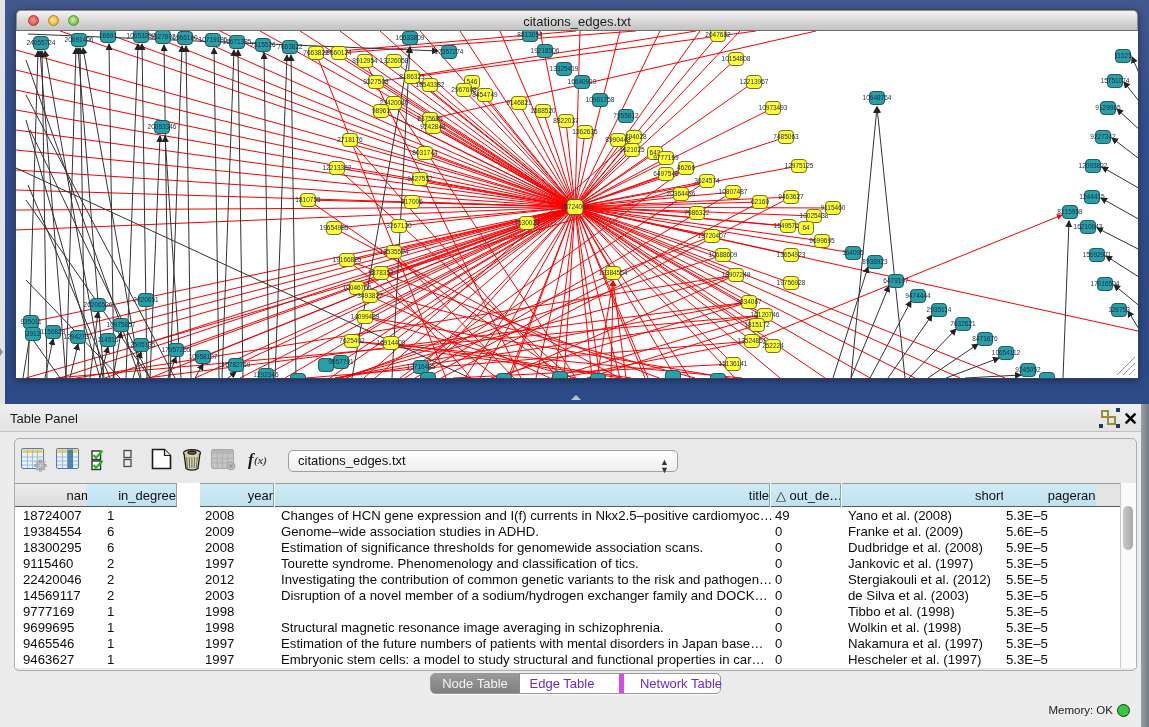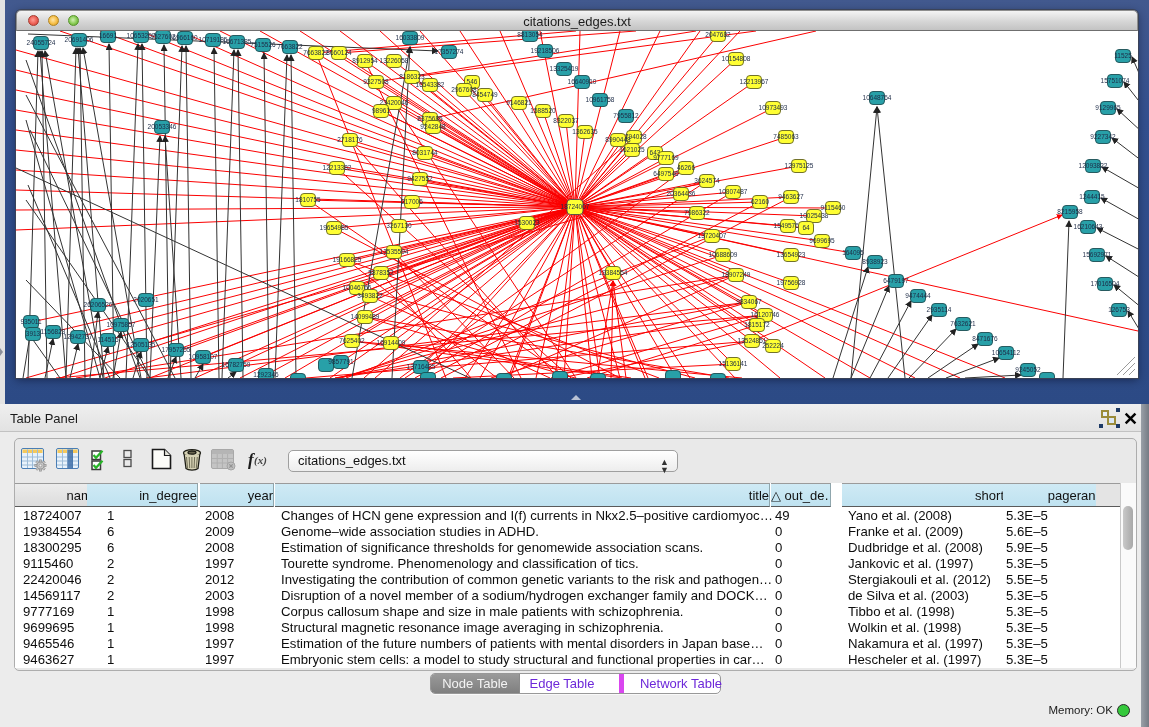--- a/index.html
+++ b/index.html
@@ -15,22 +15,22 @@
 #canvas{position:absolute;left:0;top:21px;width:1122px;height:347px;background:#fff;overflow:hidden}
 #phdr{position:absolute;left:0;top:404px;width:1149px;height:28px;background:linear-gradient(#efefef,#e2e2e2);border-bottom:1px solid #c2c2c2}
 #phdr .t{position:absolute;left:10px;top:7px;font-size:13px;color:#1a1a1a}
 #pbody{position:absolute;left:0;top:433px;width:1149px;height:294px;background:#ececec}
 #rband{position:absolute;left:1141px;top:404px;width:8px;height:323px;background:linear-gradient(to right,#9aa0a8,#757b84)}
 #box{position:absolute;left:14px;top:438px;width:1123px;height:233px;background:#e9e9e9;border:1px solid #adadad;border-radius:5px}
 #combo{position:absolute;left:288px;top:450px;width:390px;height:22px;background:linear-gradient(#fff,#ededed);border:1px solid #9f9f9f;border-radius:5px;font-size:13px;color:#111;line-height:20px;padding-left:9px}
 #tablewrap{position:absolute;left:15px;top:483px;width:1121px;height:185px;background:#fff;overflow:hidden}
 .th{position:absolute;top:483px;height:24px;border-top:1px solid #9b9b9b;border-bottom:1px solid #5a5a5a;border-right:1px solid #8fa6ad;background:linear-gradient(#cfeaf5,#bfe2f0);font-size:13px;color:#111;text-align:right;line-height:23px;white-space:nowrap;overflow:hidden}
 #h0{left:15px;width:85px;background:linear-gradient(#ececec,#dcdcdc);border-right:1px solid #9b9b9b}
-#h1{left:87px;width:111px}#h2{left:200px;width:74px}#h3{left:275px;width:495px}
-#h4{left:771px;width:60px;text-align:left;}#h5{left:842px;width:163px}#h6{left:1003px;width:100px}
+#h1{left:87px;width:90px}#h2{left:200px;width:74px}#h3{left:275px;width:495px}
+#h4{left:771px;width:70px;text-align:left;padding-left:5px}#h5{left:842px;width:163px}#h6{left:1003px;width:100px}
 #h7{left:1096px;width:40px;background:#e4e4e4;border-right:none}
 .tr{position:absolute;left:15px;width:1105px;height:16px;font-size:13.2px;color:#0d0d0d;white-space:nowrap}
 .tr span{position:absolute;top:0;display:block;overflow:hidden;line-height:16px}
 .c0{left:8px;width:88px}.c1{left:92px;width:100px}.c2{left:190px;width:80px}
 .c3{left:266px;width:497px}.c4{left:760px;width:66px}.c5{left:833px;width:165px}.c6{left:991px;width:100px}
 #vsb{position:absolute;left:1120px;top:483px;width:16px;height:185px;background:#fafafa;border-left:1px solid #c9c9c9}
 #vthumb{position:absolute;left:1123px;top:506px;width:10px;height:44px;background:linear-gradient(to right,#c9c9c9,#a8a8a8);border-radius:5px}
 #tabs{position:absolute;left:430px;top:673px;height:21px;border:1px solid #989898;border-radius:5px;background:#fff;box-shadow:0 1px 0 rgba(255,255,255,.7)}
 .seg{position:absolute;top:0;height:19px;font-size:13px;line-height:19px;text-align:center;color:#6d28d9}
 #seg0{left:0;width:89px;background:linear-gradient(#9a9a9a,#7f7f7f);color:#f4f4f4;border-radius:4px 0 0 4px;border-right:1px solid #8a8a8a}
@@ -992,21 +992,20 @@
       <span class="c2">2003</span>
       <span class="c3">Disruption of a novel member of a sodium/hydrogen exchanger family and DOCK…</span>
       <span class="c4">0</span>
       <span class="c5">de Silva et al. (2003)</span>
       <span class="c6">5.3E–5</span>
     </div>
     <div class="tr" style="top:604px">
       <span class="c0">9777169</span>
       <span class="c1">1</span>
       <span class="c2">1998</span>
-      <span class="c3">Corpus callosum shape and size in male patients with schizophrenia.</span>
       <span class="c4">0</span>
       <span class="c5">Tibbo et al. (1998)</span>
       <span class="c6">5.3E–5</span>
     </div>
     <div class="tr" style="top:620px">
       <span class="c0">9699695</span>
       <span class="c1">1</span>
       <span class="c2">1998</span>
       <span class="c3">Structural magnetic resonance image averaging in schizophrenia.</span>
       <span class="c4">0</span>

